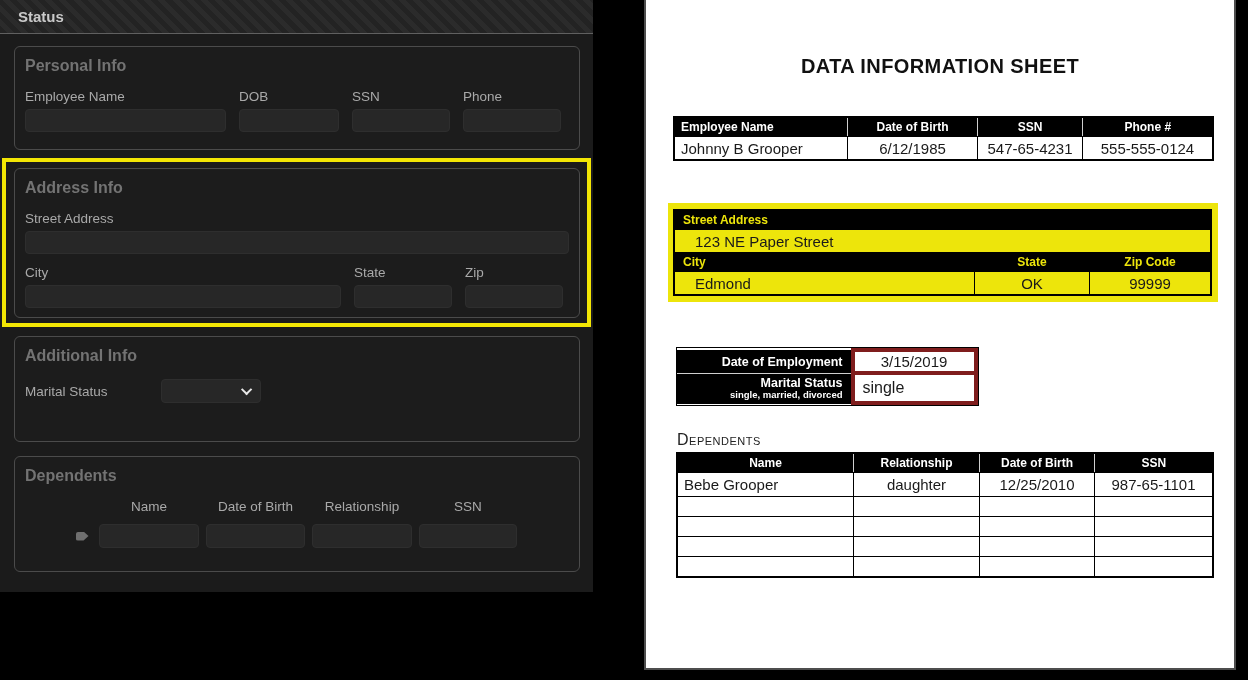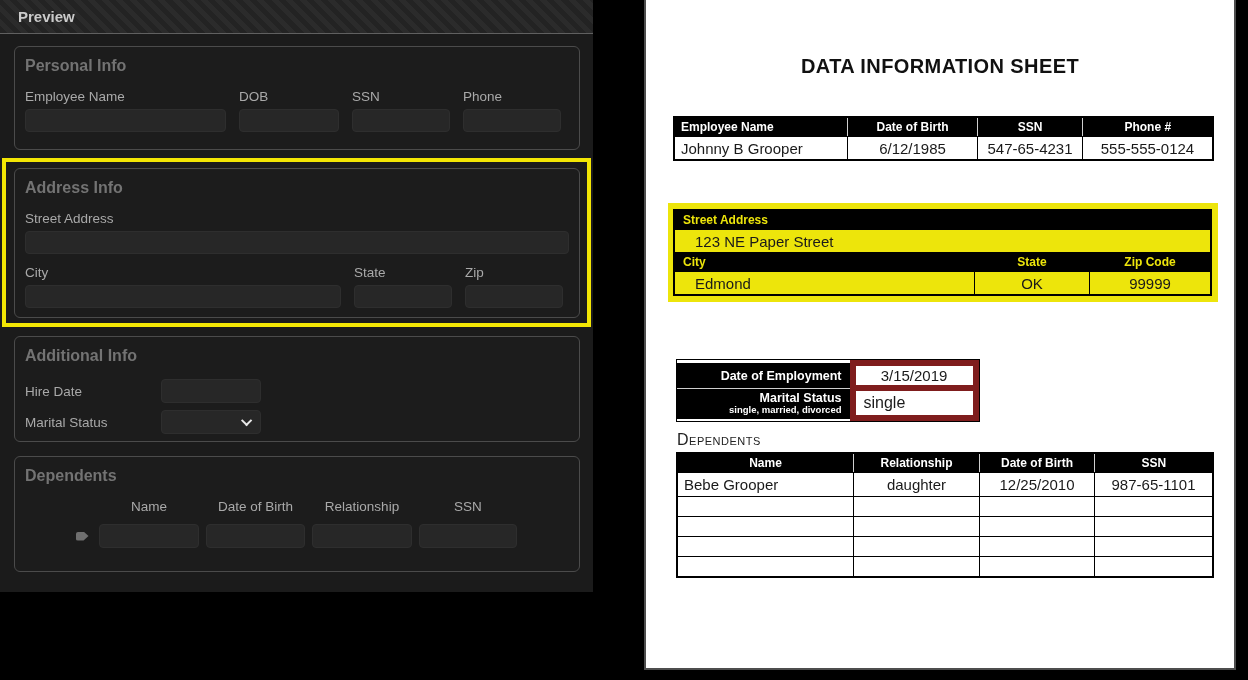--- a/index.html
+++ b/index.html
@@ -77,40 +77,40 @@
 
   .addr-highlight { position:absolute; left:22px; top:203px; width:550px; height:99px;
     background:#ede50b; padding:7px 6px; }
   .addr-table { width:536px; table-layout:fixed; border-collapse:collapse; }
   .addr-table th { background:#000; color:#ede50b; font-size:12px; font-weight:bold;
     padding:2px 8px; border:1px solid #000; border-left:1px solid #b5ad17; }
   .addr-table th:first-child { border-left:1px solid #000; }
   .addr-table td { background:#ede50b; color:#1a1a1a; font-size:15px; padding:1px 8px;
     border:1px solid #000; height:23px; }
 
-  .empl-table { left:31px; top:360px; width:298px; }
+  .empl-table { left:31px; top:348px; width:298px; }
   .empl-table th { background:#000; color:#fff; text-align:right; font-weight:bold; font-size:12.5px;
     padding:2px 8px; border:1px solid #000; border-bottom:1px solid #cfcfcf; }
   .empl-table tr:last-child th { border-bottom:1px solid #000; }
-  .empl-table td { border:6px solid #7f1d1d; font-size:15px; color:#1a1a1a; padding:1px 8px; }
+  .empl-table td { border:4px solid #7f1d1d; font-size:15px; color:#1a1a1a; padding:1px 8px; }
   .empl-sub { display:block; font-size:9.5px; font-weight:bold; line-height:9px; padding-bottom:2px; }
 
   .dep-heading { position:absolute; left:31px; top:431px; color:#222; font-size:16px;
     font-variant:small-caps; letter-spacing:0.5px; }
   .depdoc-table { left:31px; top:453px; width:535px; }
   .depdoc-table td { height:20px; }
   .depdoc-table tr.filled td { height:24px; }
 </style>
 </head>
 <body>
 
 <div class="panel">
 
   <div class="panel-header">
-    <span class="panel-header-title">Preview</span>
+    <span class="panel-header-title">Status</span>
   </div>
 
   <div class="card card-personal">
     <div class="card-title">Personal Info</div>
     <div class="field-row">
       <div class="w-200">
         <span class="f-label">Employee Name</span>
         <input class="f-input" type="text" style="">
       </div>
       <div class="w-100">
@@ -146,24 +146,20 @@
       <div class="w-98">
         <span class="f-label">Zip</span>
         <input class="f-input" type="text" style="">
       </div>
     </div>
   </div>
   <div class="yellow-outline"></div>
 
   <div class="card card-additional">
     <div class="card-title">Additional Info</div>
-    <div class="inline-row">
-      <span class="inline-label">Hire Date</span>
-      <input class="f-input w-100" style="height: 24px;" type="text">
-    </div>
     <div class="inline-row">
       <span class="inline-label">Marital Status</span>
       <div class="select">
         <span class="chev"></span>
       </div>
     </div>
   </div>
 
   <div class="card card-dependents">
     <div class="card-title">Dependents</div>

